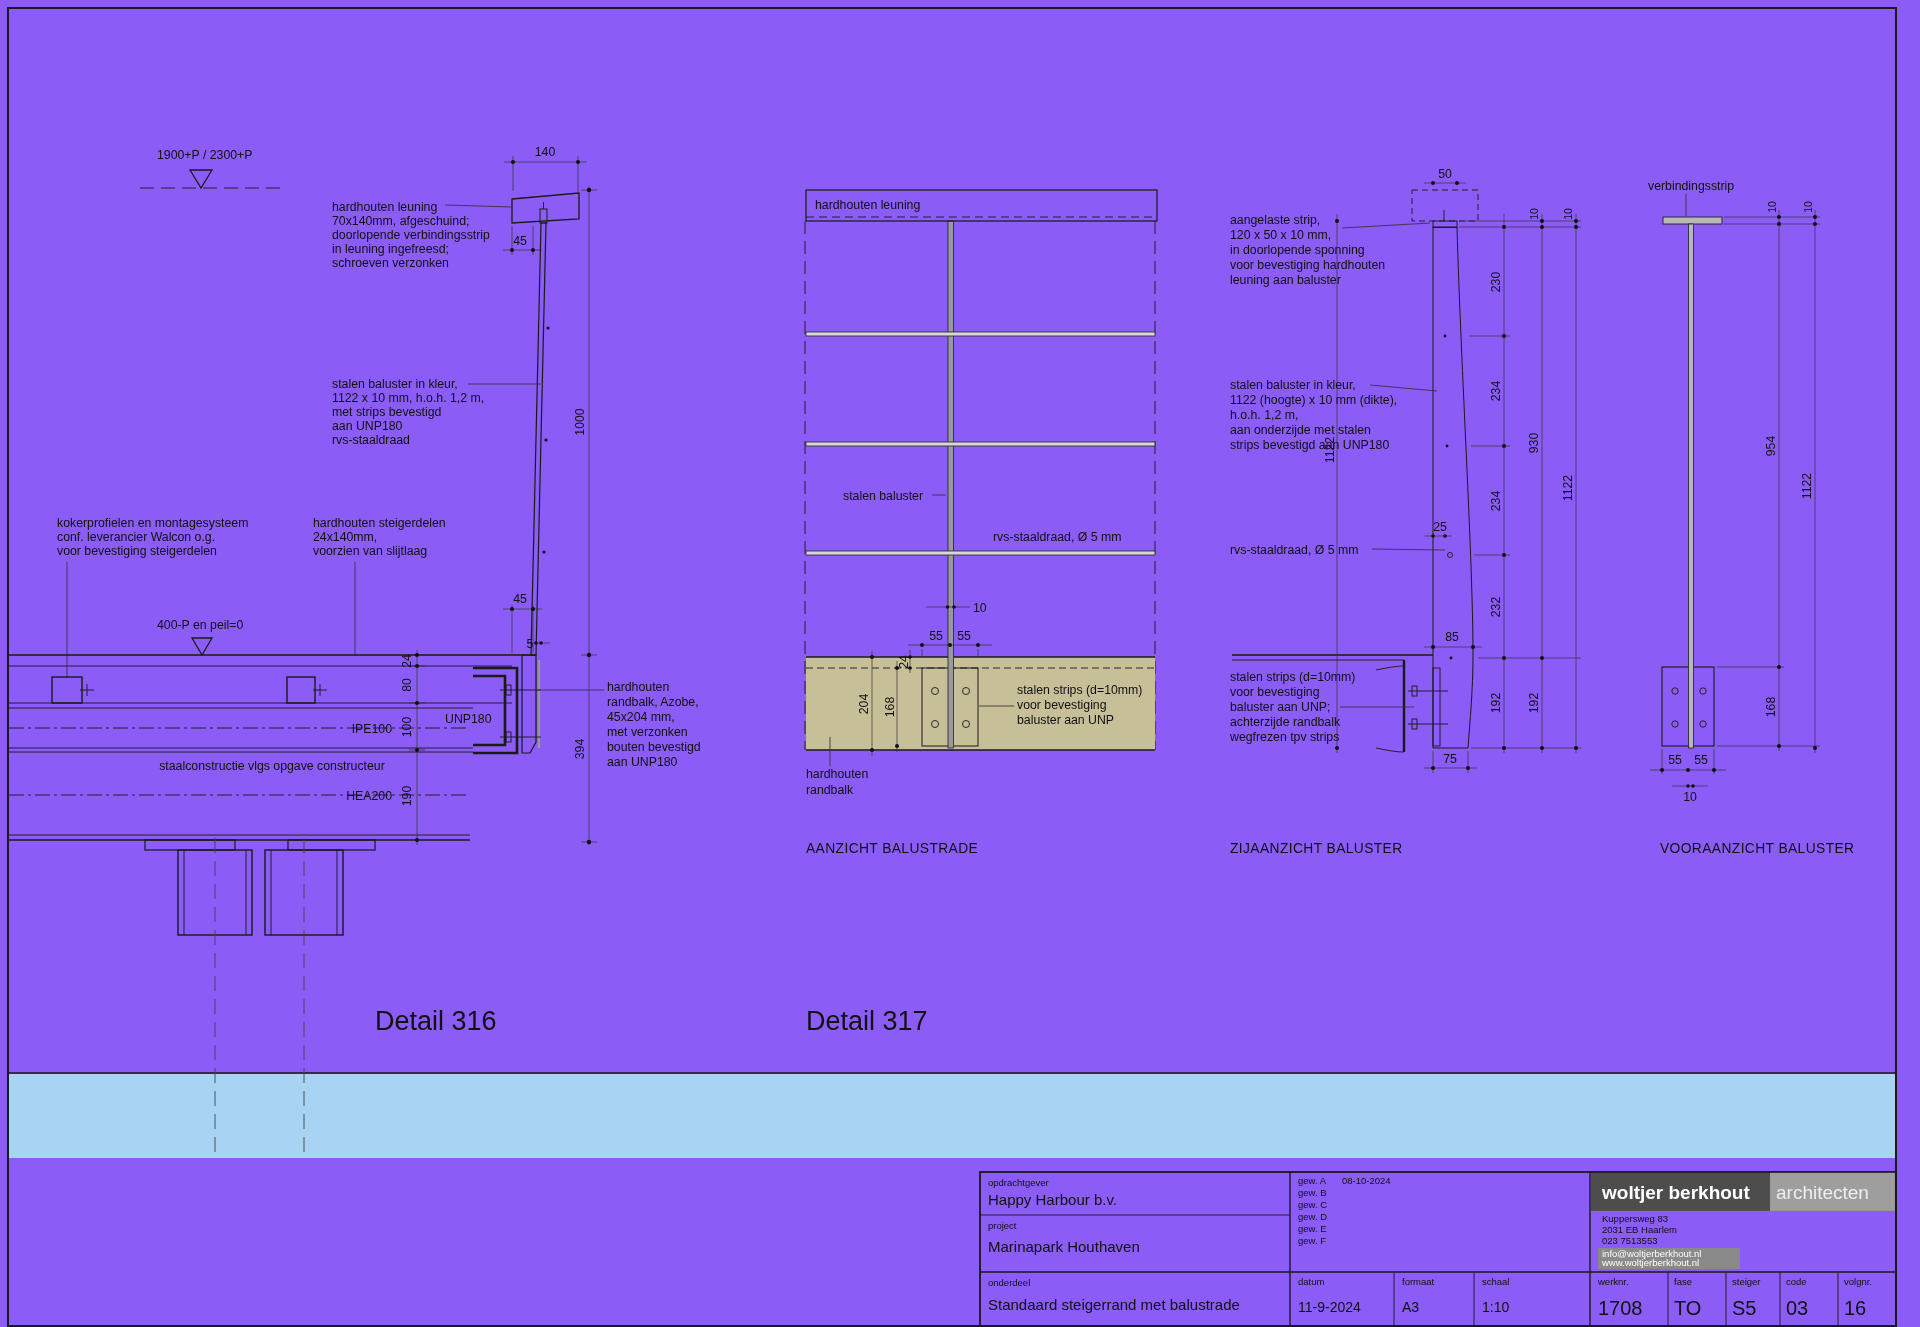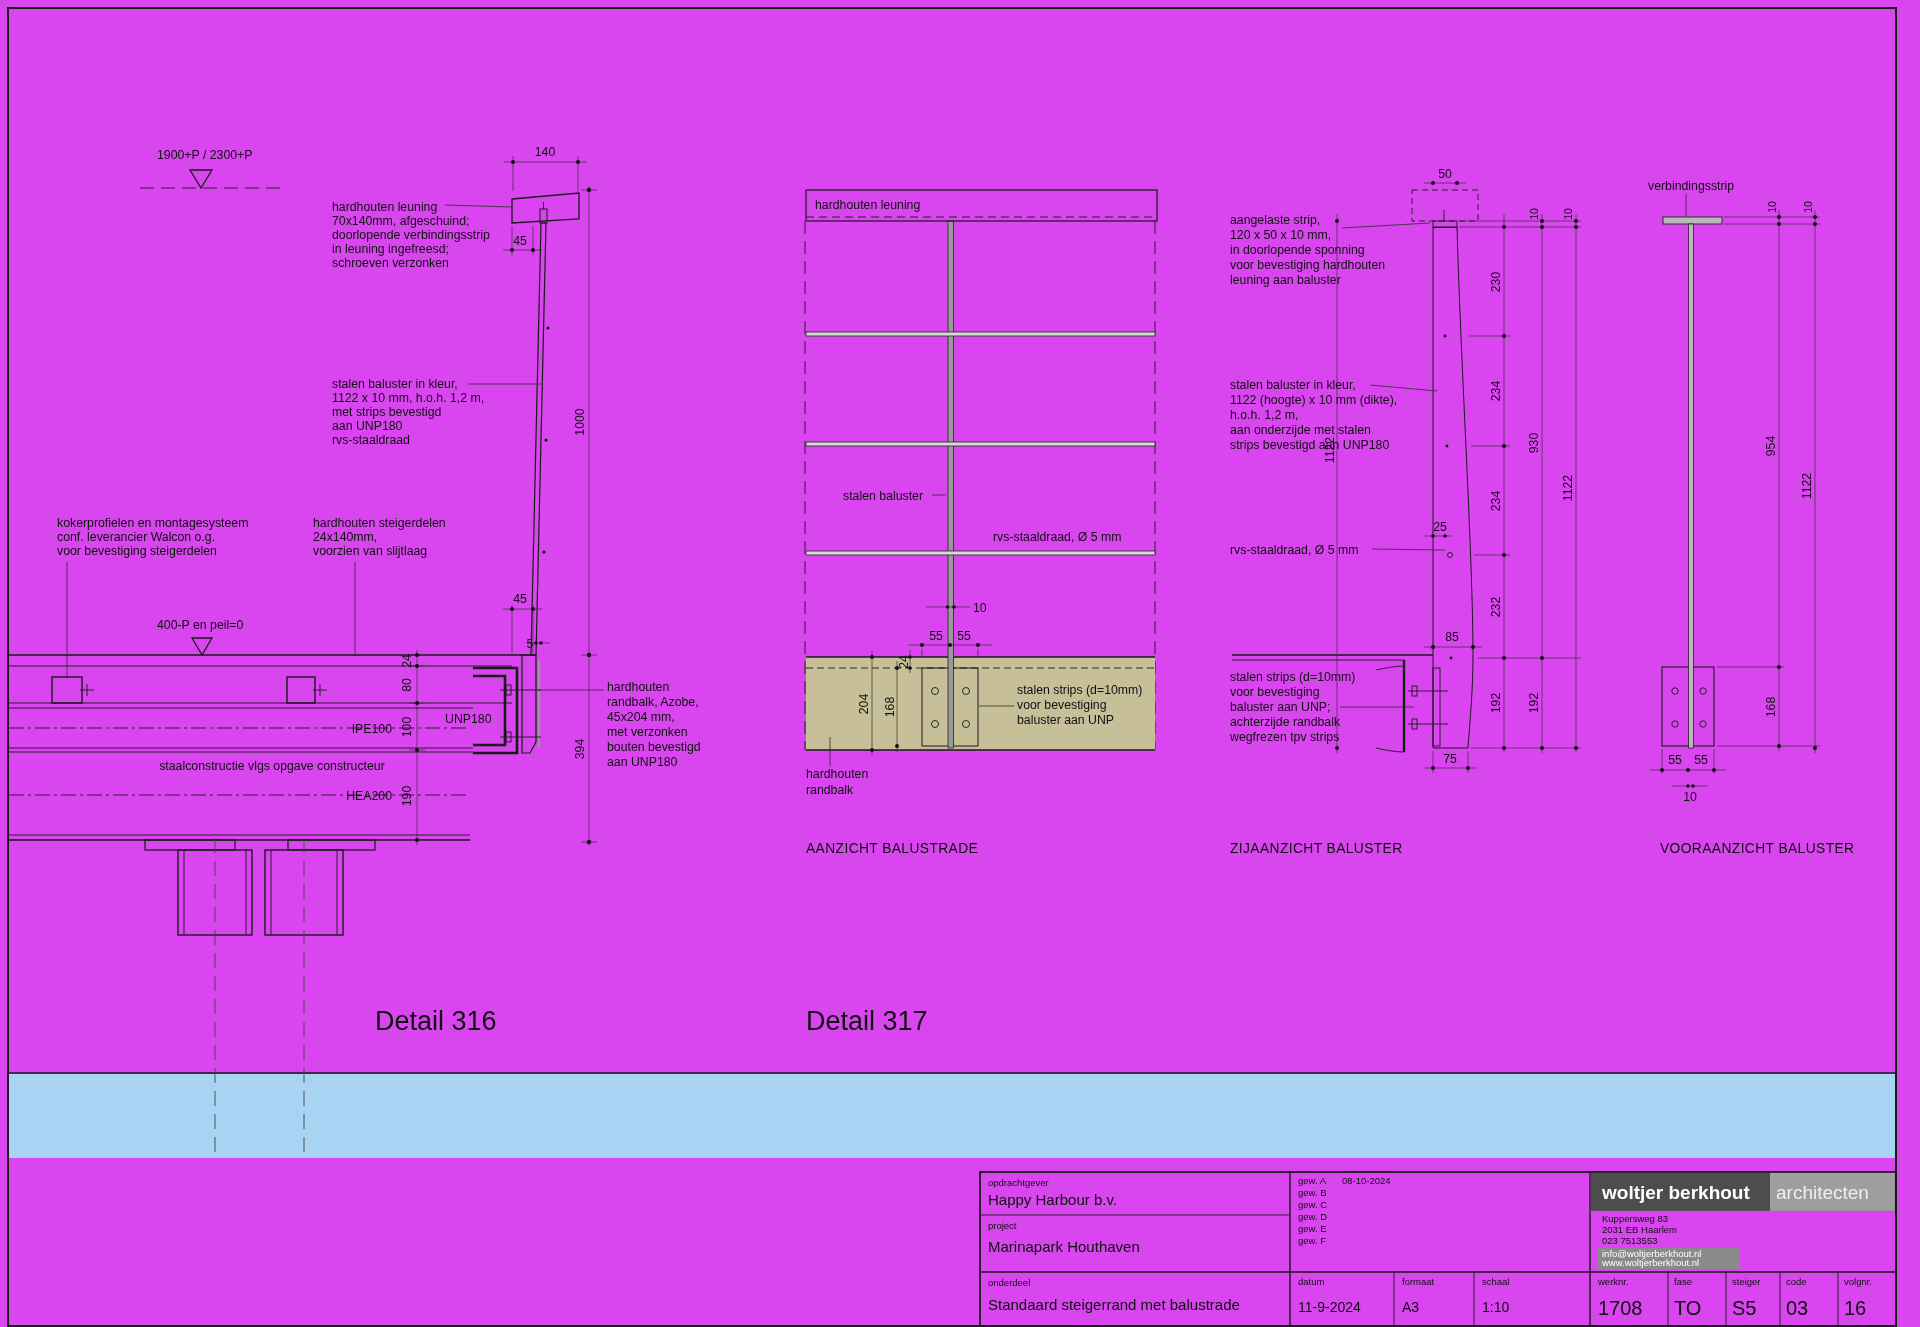--- a/index.html
+++ b/index.html
@@ -1,16 +1,16 @@
 <!DOCTYPE html>
 <html><head>
 <meta charset="utf-8">
 <style>
   html,body{margin:0;padding:0;background:#fff;}
-  .sheet{position:relative;width:1920px;height:1327px;background:#d946ef;overflow:hidden;}
+  .sheet{position:relative;width:1920px;height:1327px;background:#8b5cf6;overflow:hidden;}
   svg{display:block;}
   text{font-family:"Liberation Sans",sans-serif;fill:#111;}
   .f9{font-size:9.5px;}
   .f10{font-size:10.5px;}
   .f12{font-size:12.3px;}
   .f13{font-size:13.8px;letter-spacing:.4px;}
   .f14{font-size:14px;}
   .f15{font-size:15px;}
   .f20{font-size:20px;}
   .f27{font-size:27px;}

